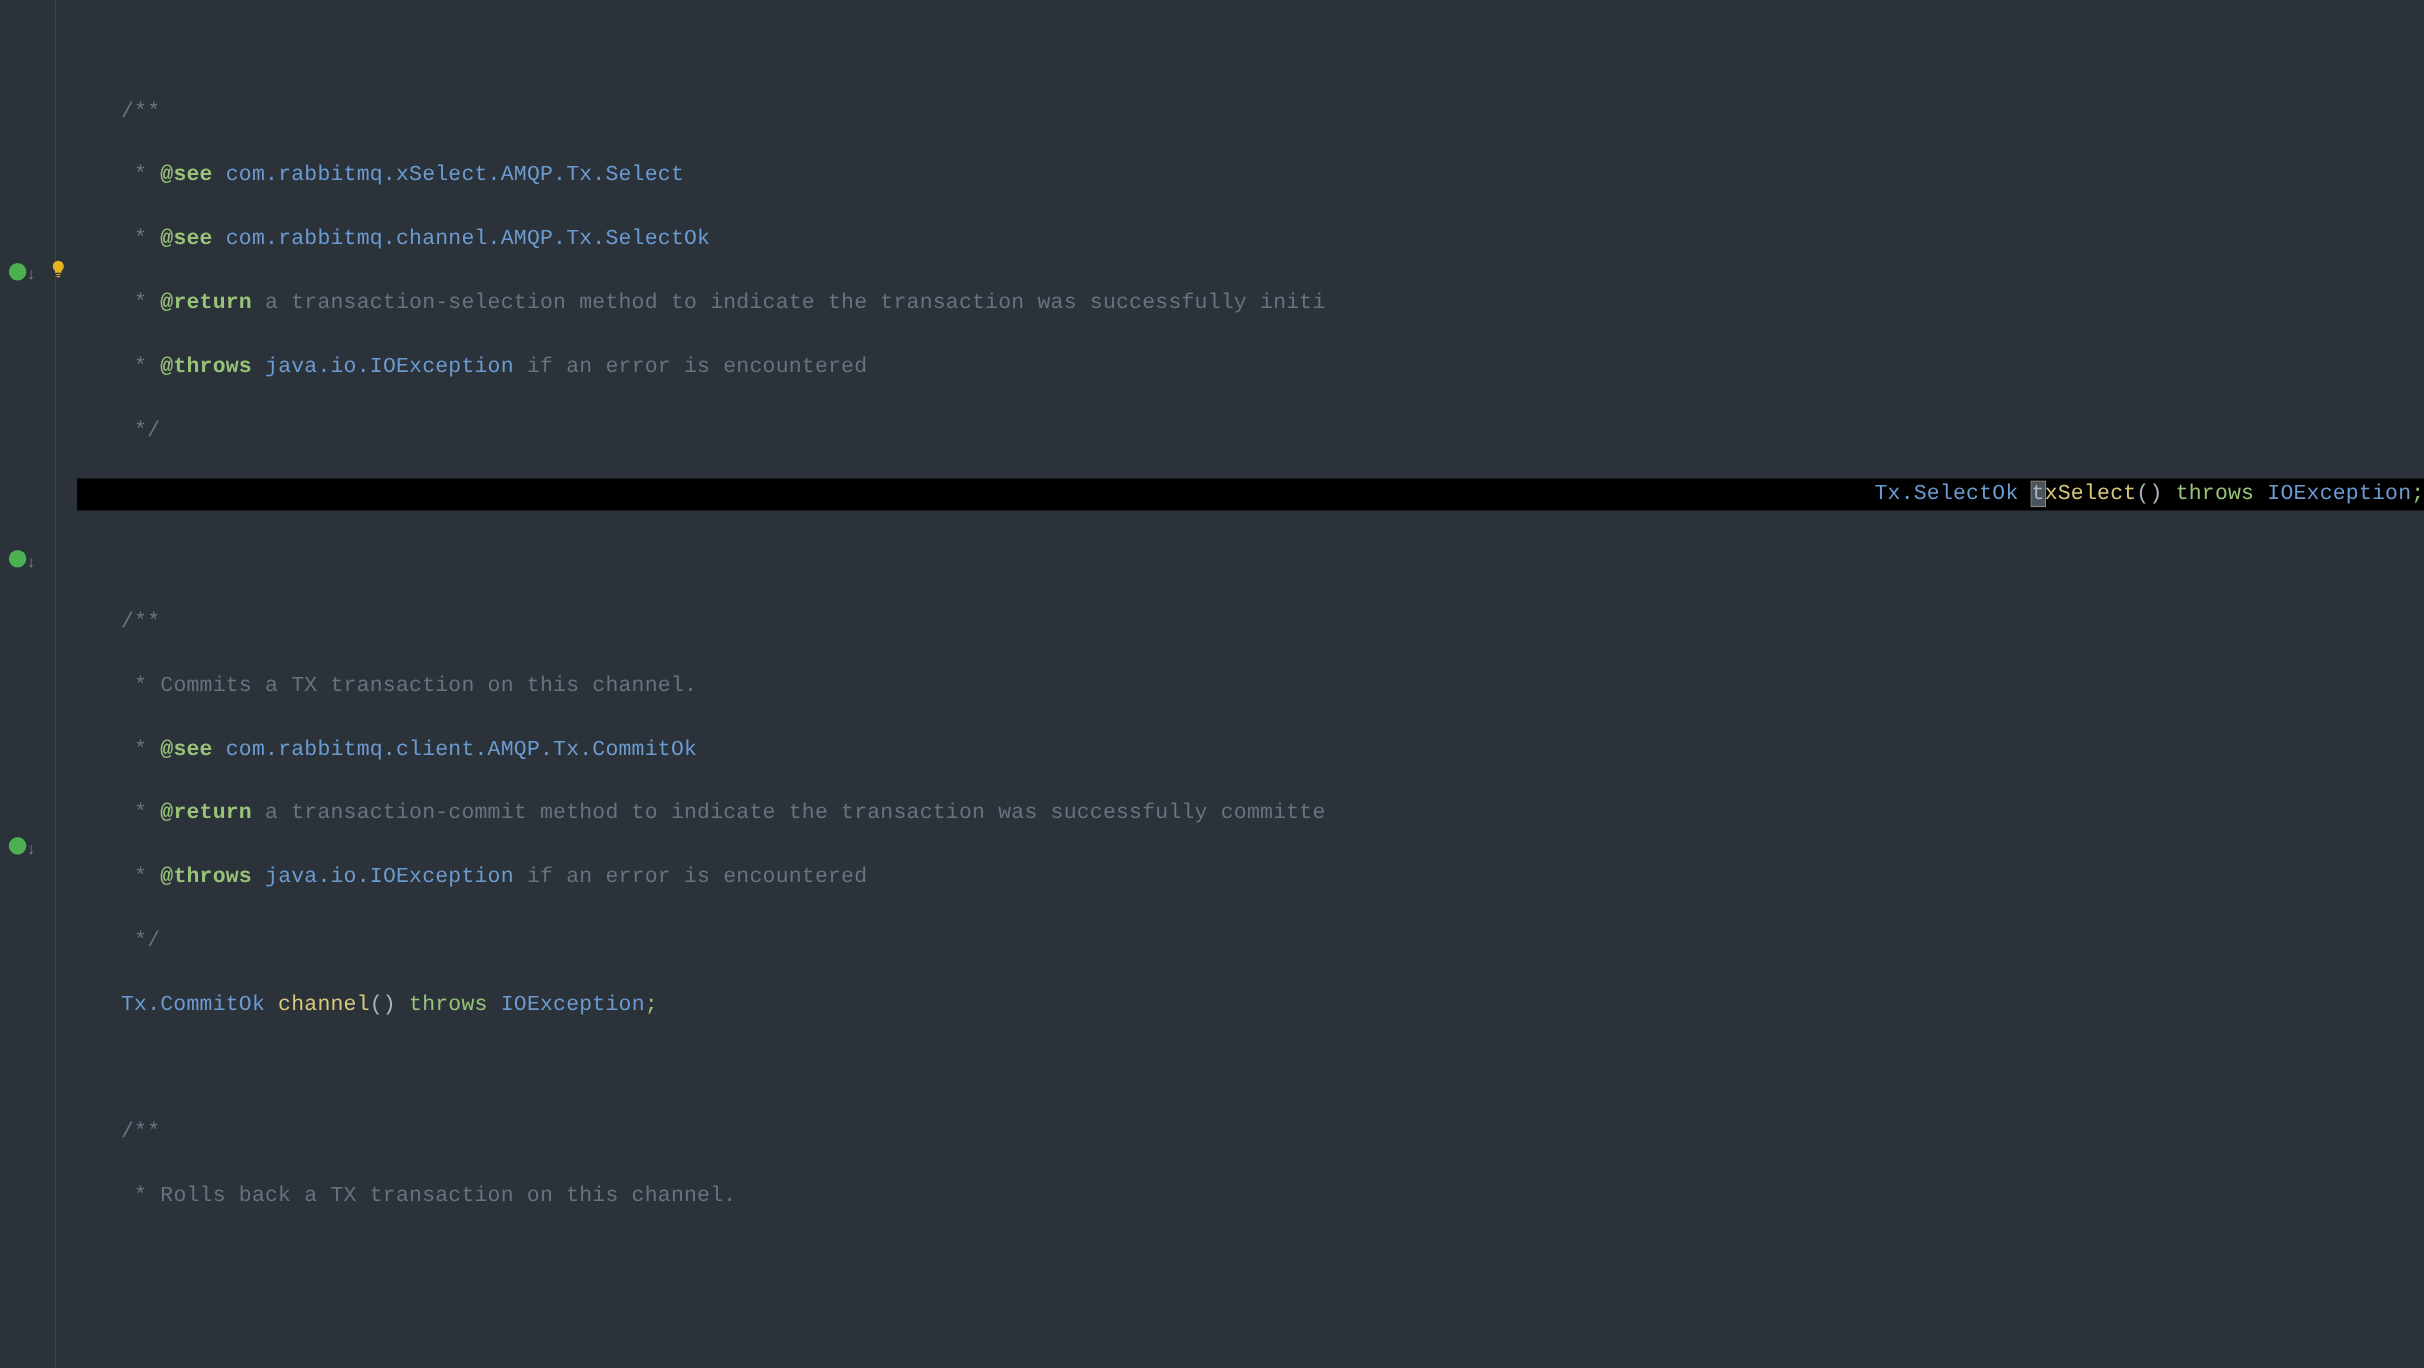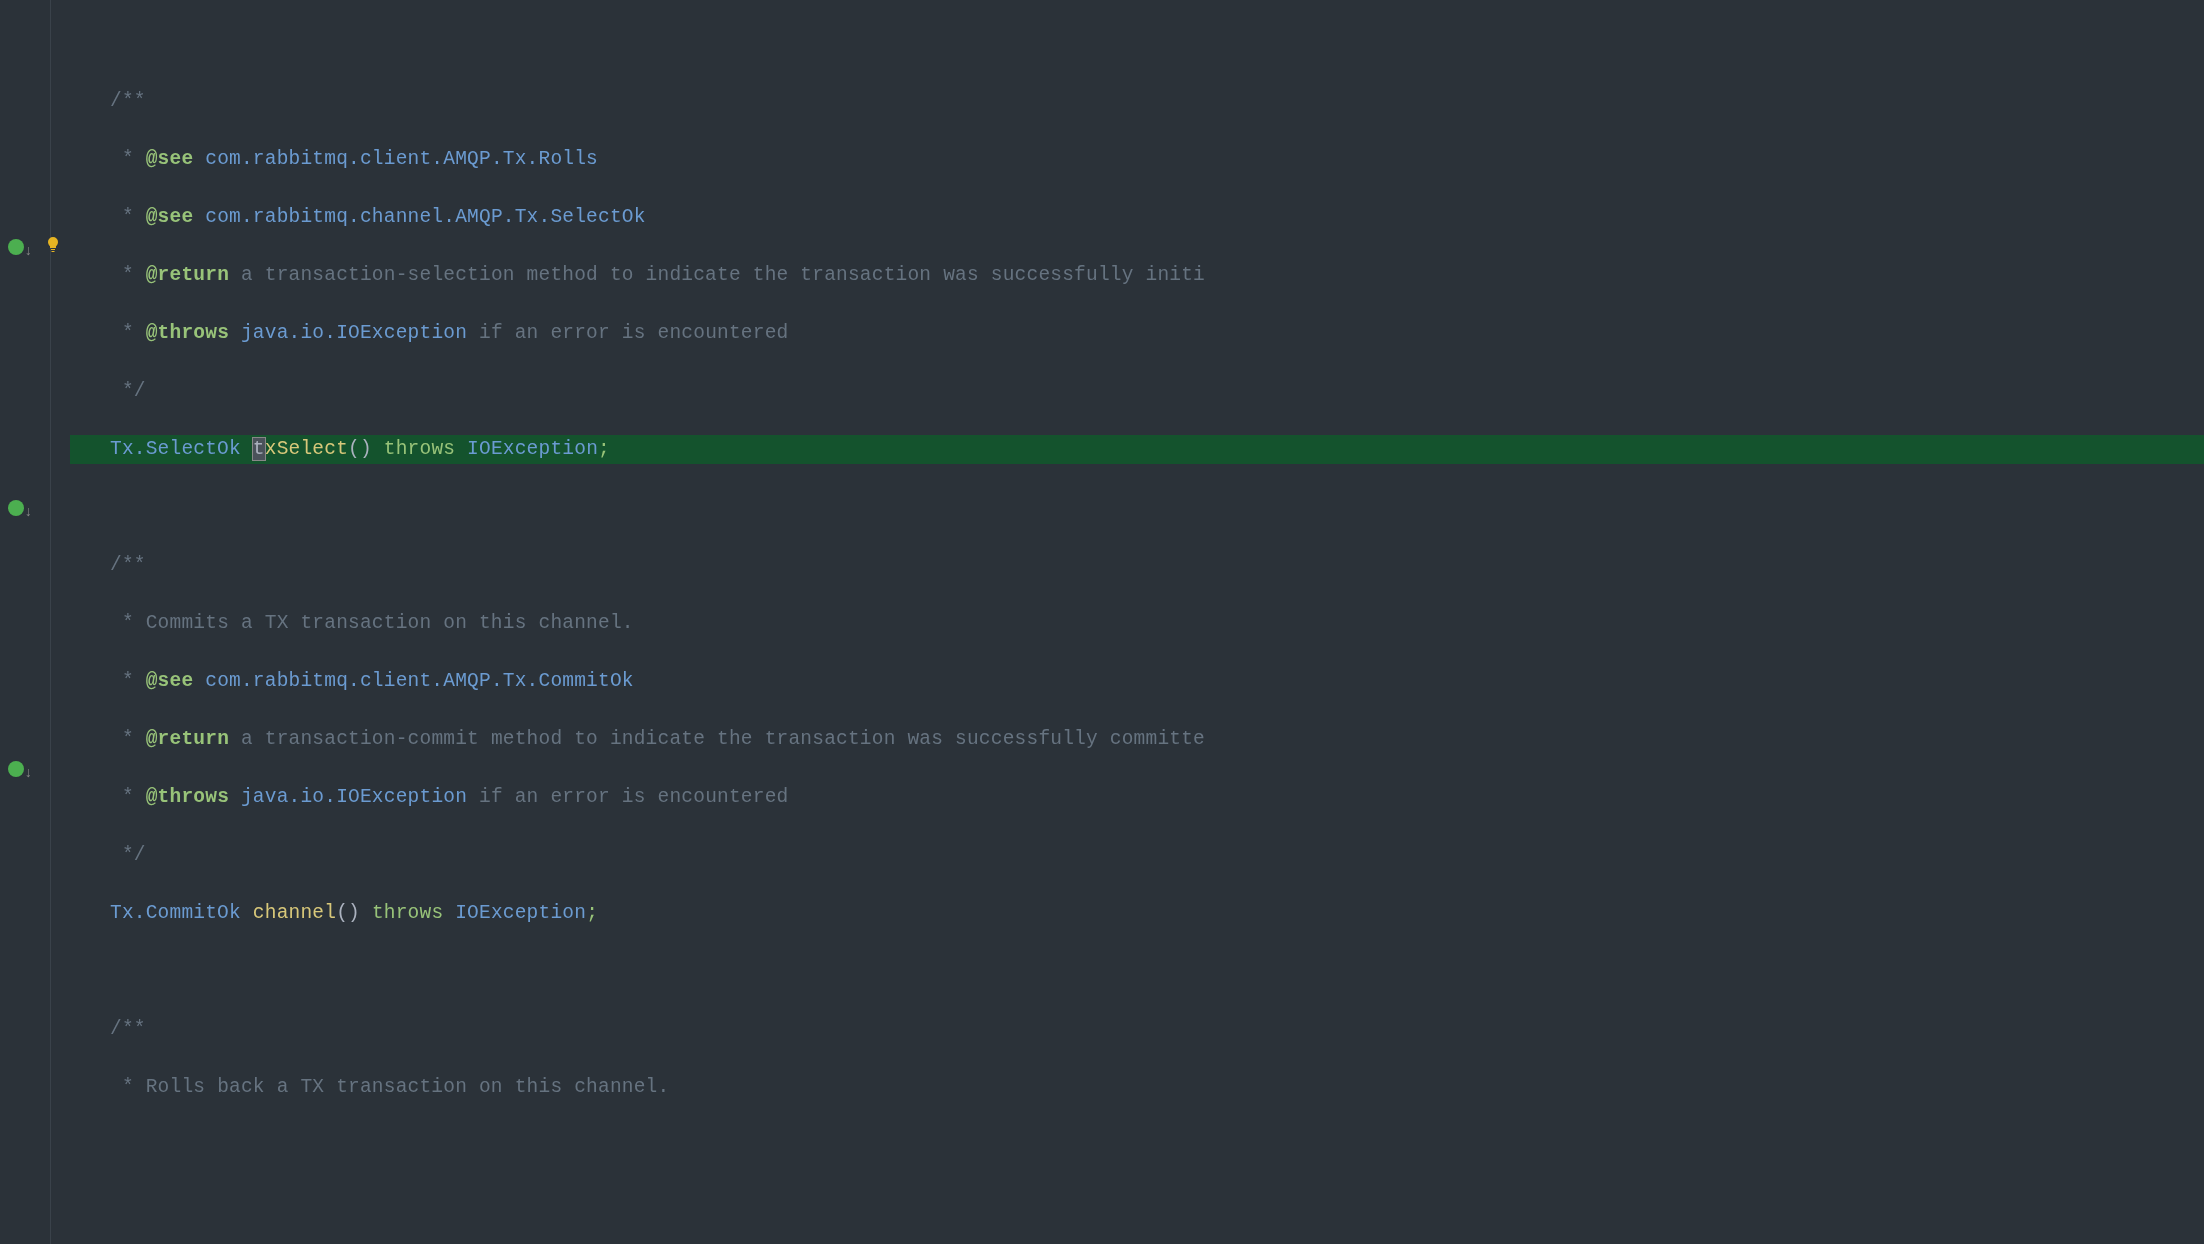--- a/index.html
+++ b/index.html
@@ -42,21 +42,21 @@
   background: #3a424a;
   top: 0;
   bottom: 0;
 }
 .bulb {
   position: absolute;
   right: 8px;
 }
 .code { flex: 1; padding-left: 40px; white-space: pre; color: #abb2bf; }
 .line { height: 29px; }
-.line-highlight { background: #14532d; margin-left: -40px; padding-left: 40px; width: calc(100% + 40px); }
+.line-highlight { background: #000000; margin-left: -40px; padding-left: 40px; width: calc(100% + 40px); text-align: right; }
 .c-comment { color: #667380; font-style: normal; }
 .c-type { color: #6b9bd1; }
 .c-kwdoc { color: #98c379; font-weight: bold; font-style: normal; }
 .c-link { color: #6b9bd1; }
 .c-method { color: #d8c87a; }
 .c-kw { color: #98c379; }
 .c-paren { color: #abb2bf; }
 .c-punct { color: #98c379; }
 .caret-box {
   background: #4a525a;
@@ -81,21 +81,21 @@
     <div class="gutter-icon gutter-green" style="top:500px"></div>
     <div class="gutter-arrow" style="top:498px">↓</div>
 
     <div class="gutter-icon gutter-green" style="top:761px"></div>
     <div class="gutter-arrow" style="top:759px">↓</div>
   </div>
 
   <div class="code">
 <div class="line"></div>
 <div class="line"><span class="c-comment">/**</span></div>
-<div class="line"><span class="c-comment"><span> * </span><span class="c-kwdoc">@see</span> <span class="c-link">com.rabbitmq.client.AMQP.Tx.Rolls</span></span></div>
+<div class="line"><span class="c-comment"><span> * </span><span class="c-kwdoc">@see</span> <span class="c-link">com.rabbitmq.xSelect.AMQP.Tx.Select</span></span></div>
 <div class="line"><span class="c-comment"><span> * </span><span class="c-kwdoc">@see</span> <span class="c-link">com.rabbitmq.channel.AMQP.Tx.SelectOk</span></span></div>
 <div class="line"><span class="c-comment"><span> * </span><span class="c-kwdoc">@return</span><span> a transaction-selection method to indicate the transaction was successfully initi</span></span></div>
 <div class="line"><span class="c-comment"><span> * </span><span class="c-kwdoc">@throws</span> <span class="c-link">java.io.IOException</span><span> if an error is encountered</span></span></div>
 <div class="line"><span class="c-comment"> */</span></div>
 <div class="line line-highlight"><span class="c-type">Tx.SelectOk</span> <span class="caret-box">t</span><span class="c-method">xSelect</span><span class="c-paren">()</span> <span class="c-kw">throws</span> <span class="c-type">IOException</span><span class="c-punct">;</span></div>
 <div class="line"></div>
 <div class="line"><span class="c-comment">/**</span></div>
 <div class="line"><span class="c-comment"><span> * </span><span>Commits a TX transaction on this channel.</span></span></div>
 <div class="line"><span class="c-comment"><span> * </span><span class="c-kwdoc">@see</span> <span class="c-link">com.rabbitmq.client.AMQP.Tx.CommitOk</span></span></div>
 <div class="line"><span class="c-comment"><span> * </span><span class="c-kwdoc">@return</span><span> a transaction-commit method to indicate the transaction was successfully committe</span></span></div>

